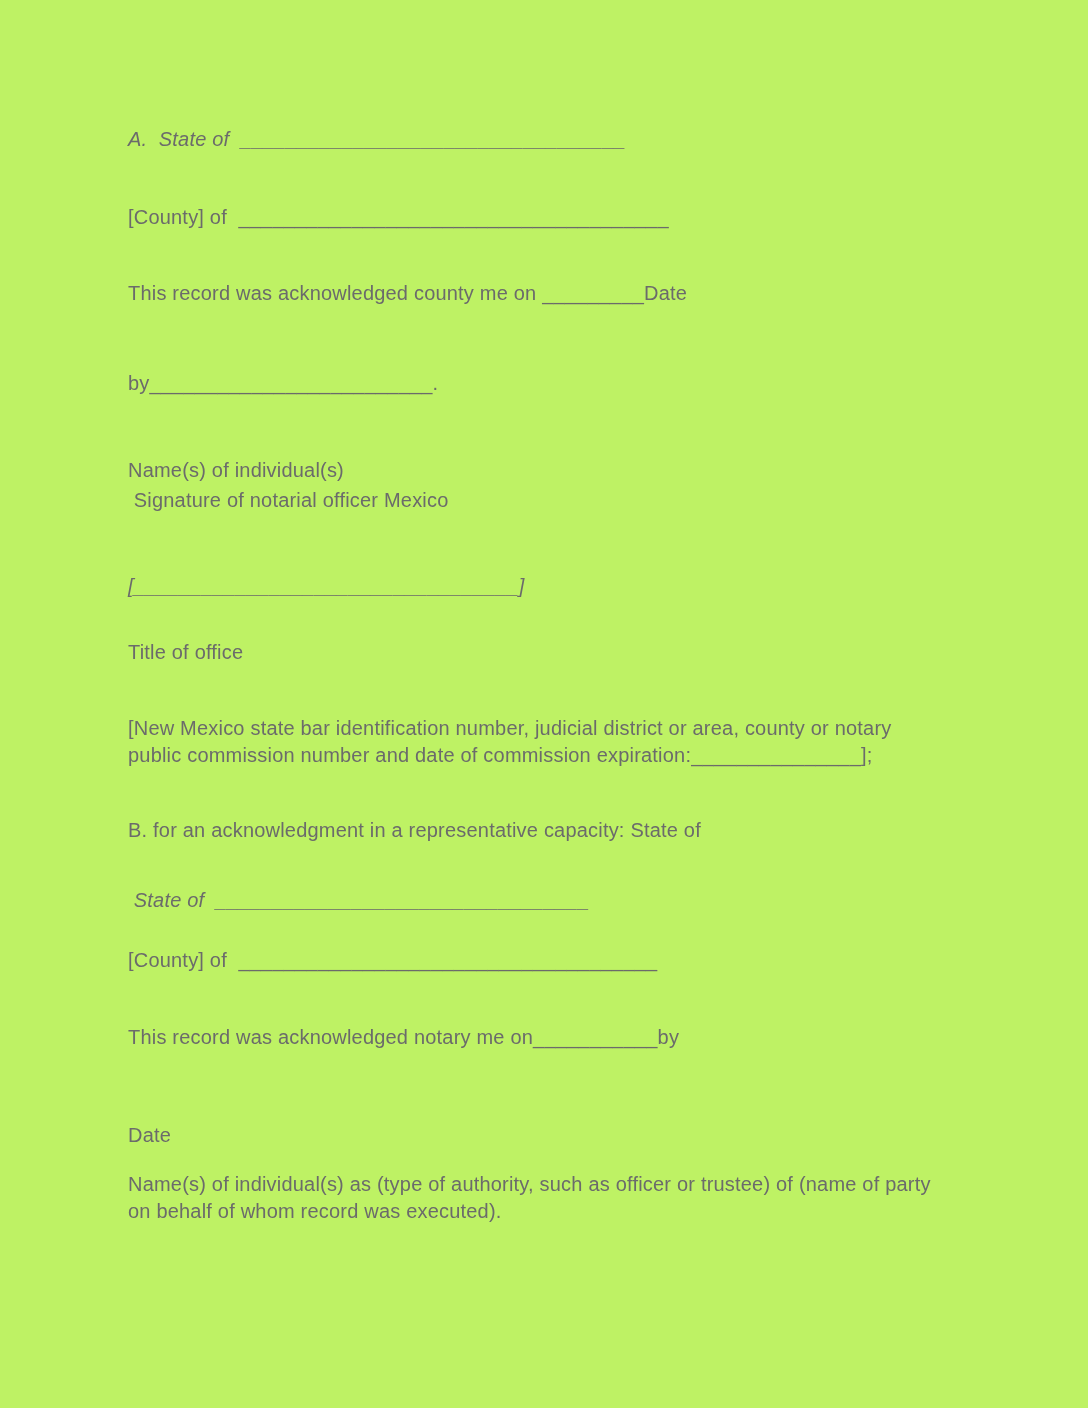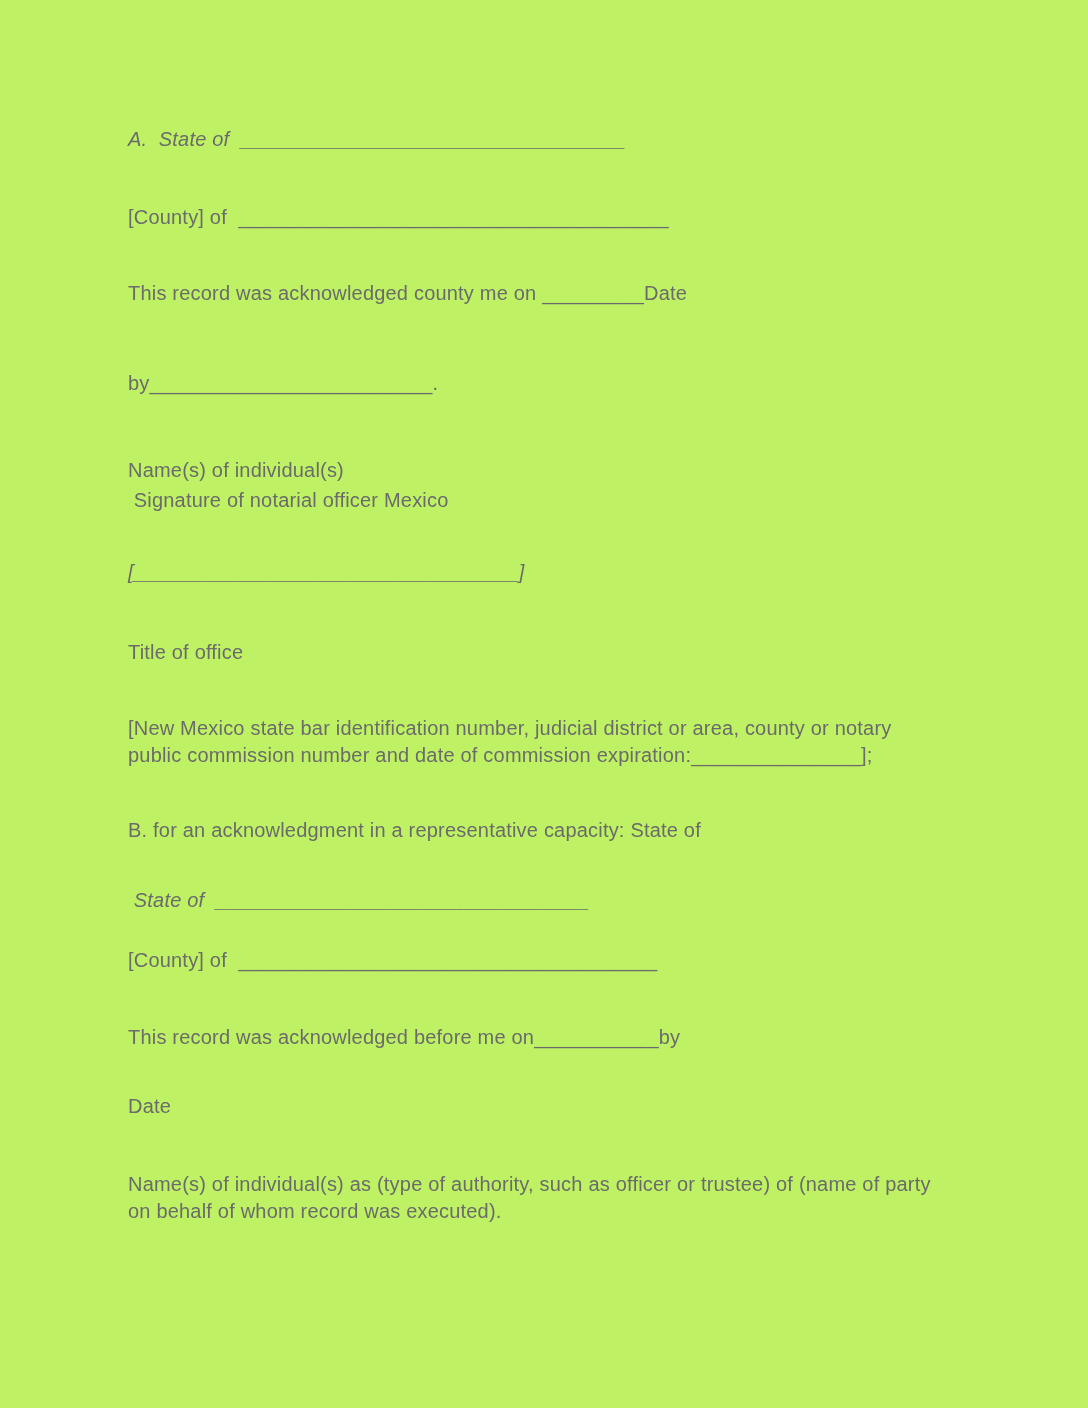--- a/index.html
+++ b/index.html
@@ -42,33 +42,33 @@
 
   <p class="line" style="top:204px">[County] of  ______________________________________</p>
 
   <p class="line" style="top:280px">This record was acknowledged county me on _________Date</p>
 
   <p class="line" style="top:370px">by_________________________.</p>
 
   <p class="line wide-lines" style="top:455px">Name(s) of individual(s)
  Signature of notarial officer Mexico</p>
 
-  <p class="line italic" style="top:559px">[__________________________________]</p>
+  <p class="line italic" style="top:573px">[__________________________________]</p>
 
   <p class="line" style="top:639px">Title of office</p>
 
   <p class="line" style="top:715px">[New Mexico state bar identification number, judicial district or area, county or notary
 public commission number and date of commission expiration:_______________];</p>
 
   <p class="line italic" style="top:887px"> State of  _________________________________</p>
 
   <p class="line" style="top:817px">B. for an acknowledgment in a representative capacity: State of</p>
 
   <p class="line" style="top:947px">[County] of  _____________________________________</p>
 
-  <p class="line" style="top:1024px">This record was acknowledged before me on___________by</p>
+  <p class="line" style="top:1024px">This record was acknowledged notary me on___________by</p>
 
-  <p class="line" style="top:1093px">Date</p>
+  <p class="line" style="top:1122px">Date</p>
 
   <p class="line" style="top:1171px">Name(s) of individual(s) as (type of authority, such as officer or trustee) of (name of party
 on behalf of whom record was executed).</p>
 
 </div>
 
 </body></html>

